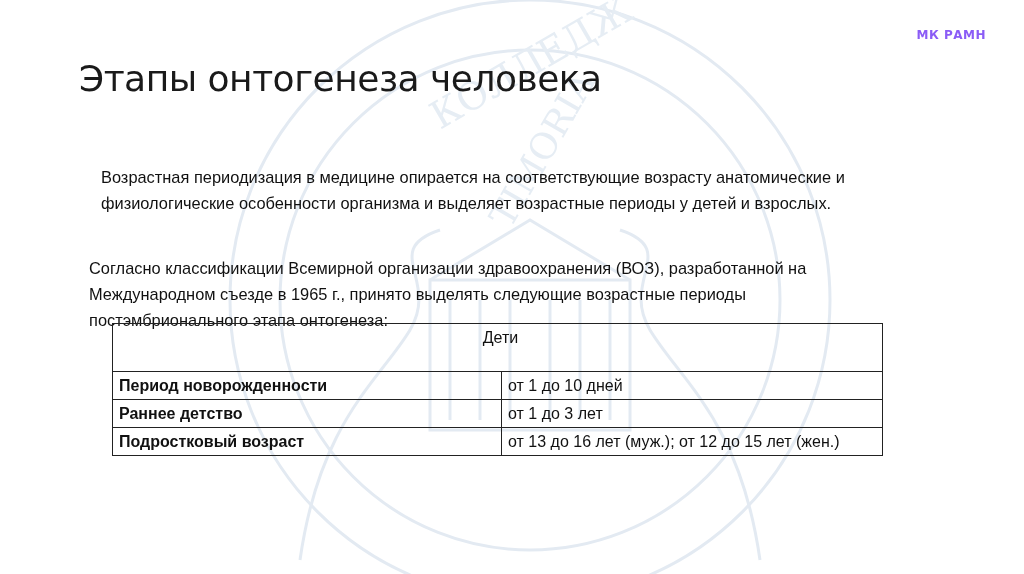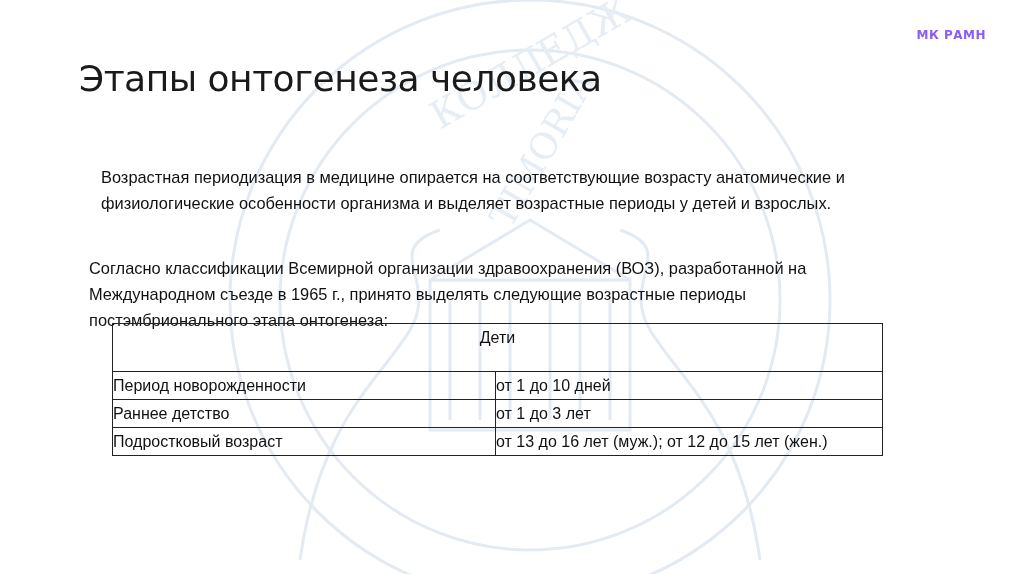--- a/index.html
+++ b/index.html
@@ -33,29 +33,29 @@
     }
     .p1 { top:164px; width:820px;margin-left:12px; }
     .p2 { top:220px; width:820px;margin-top:35px; }
     table.ages {
       position:absolute; left:112px; top:323px; width:771px;
       border-collapse:collapse;
       font-size:16px;
     }
     table.ages td, table.ages th {
       border:1.6px solid #222;
-      padding:0 0 0 0;
+      padding:0 0 0 6px;
       text-align:left; font-weight:normal;
       height:27px;
       background:transparent;
     }
     table.ages th.group {
       text-align:center; height:42px; vertical-align:top; padding-top:5px;
     }
-    table.ages td.c1 { width:382px; }
+    table.ages td.c1 { width:382px;font-weight:bold; }
   </style>
 </head>
 <body>
 
 <svg class="watermark" viewBox="0 0 700 574">
   <g fill="none" stroke="#e3eaf2" stroke-width="3">
     <circle cx="350" cy="300" r="300"></circle>
     <circle cx="350" cy="300" r="250"></circle>
     <path d="M120 560 C 140 420, 200 380, 230 330 S 200 250, 260 230"></path>
     <path d="M580 560 C 560 420, 500 380, 470 330 S 500 250, 440 230"></path>

